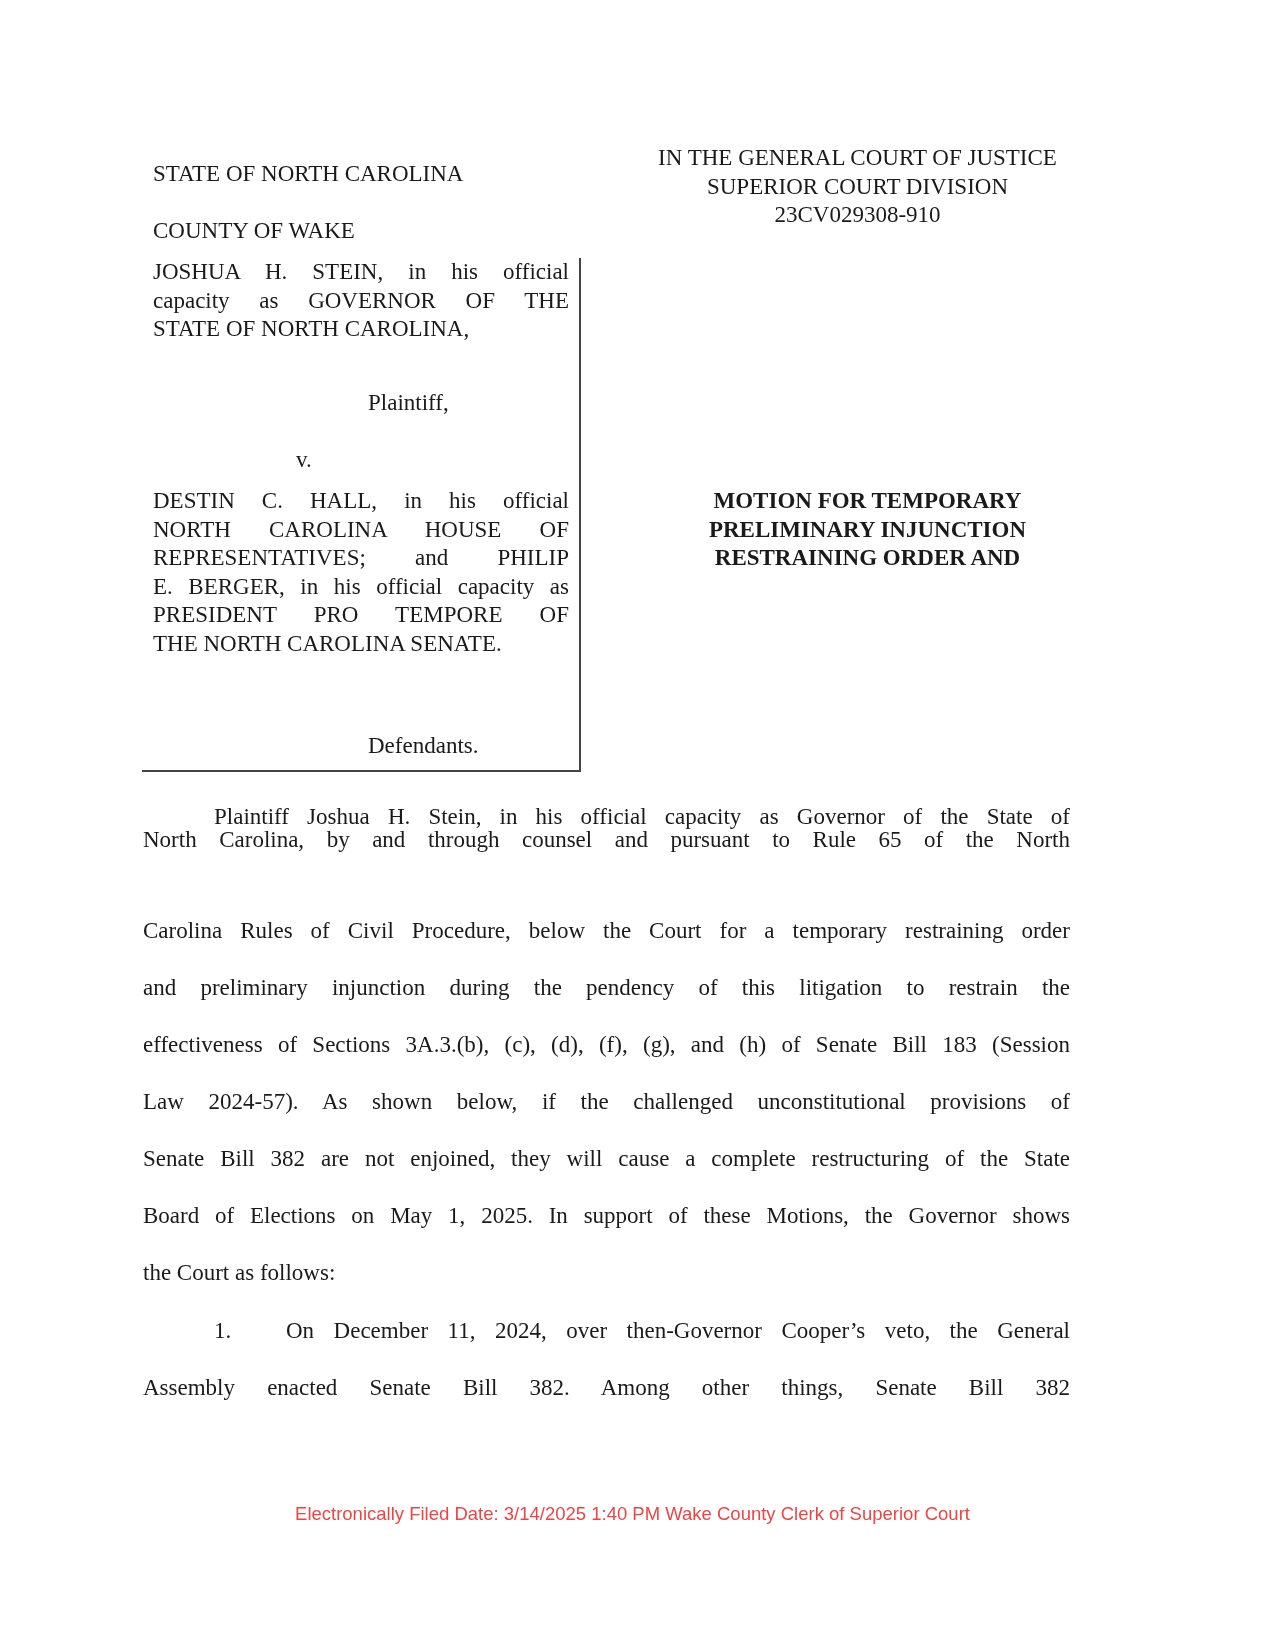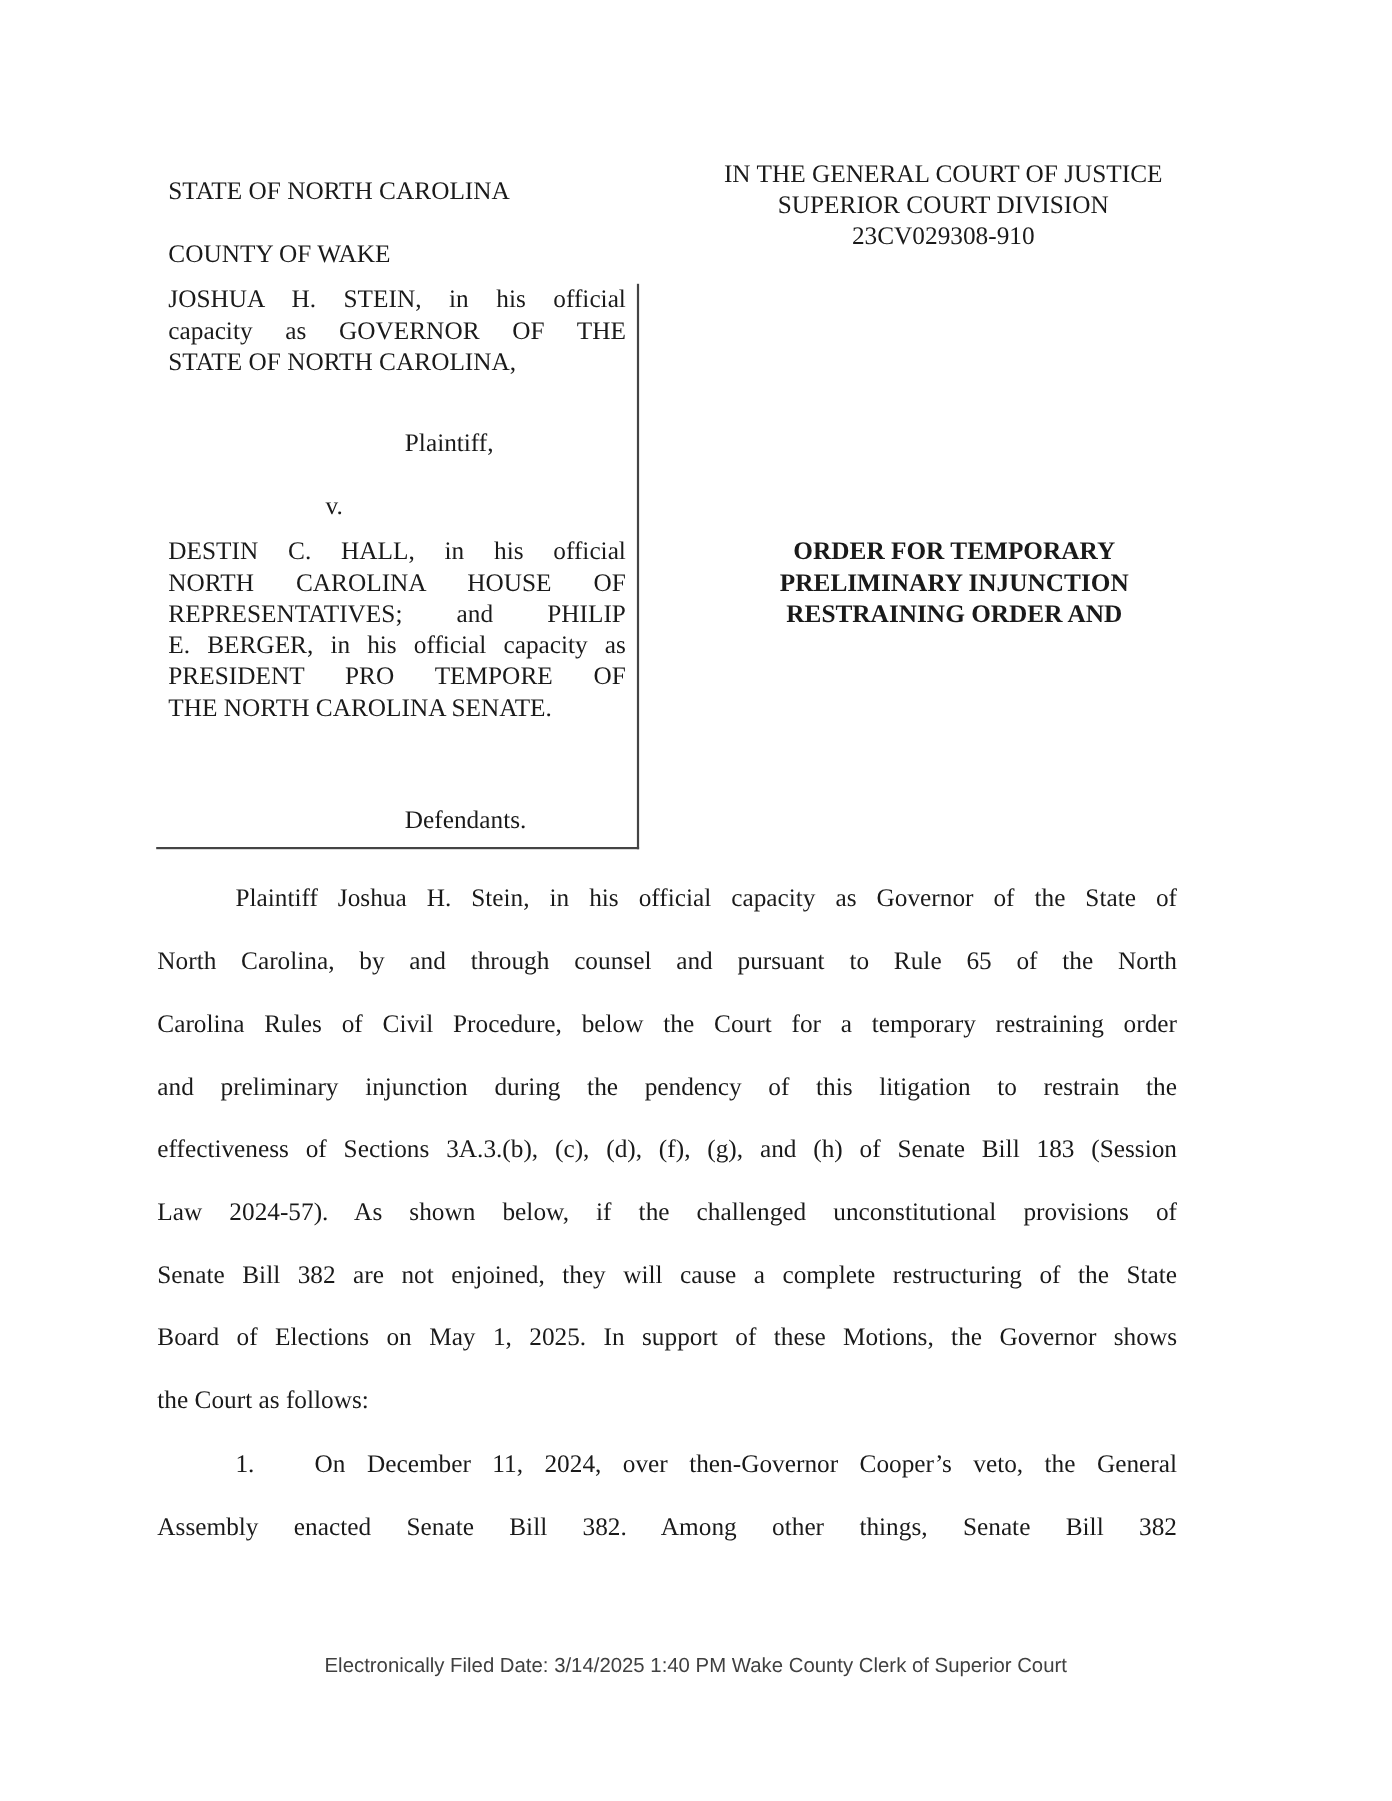--- a/index.html
+++ b/index.html
@@ -15,21 +15,21 @@
   .hrule { position:absolute; left:142px; top:770px; width:439px; height:1.5px; background:#444; }
   .right-hdr { position:absolute; left:590px; width:535px; text-align:center; font-size:23px; line-height:28.5px; }
   .title { position:absolute; left:640px; width:455px; text-align:center; font-weight:bold;
            font-size:23px; line-height:28.5px; }
   .body-line { position:absolute; left:143px; width:927px; font-size:23px; height:30px; line-height:30px;
                text-align:justify; text-align-last:justify; white-space:nowrap; }
   .body-line.indent { left:214px; width:856px; }
   .body-line.last { text-align-last:left; }
   .para-num { position:absolute; left:214px; font-size:23px; line-height:30px; }
   .footer { position:absolute; top:1503px; left:0; width:1265px; text-align:center;
-            font-family:"Liberation Sans","DejaVu Sans",sans-serif; font-size:18.5px; color:#404040; }
+            font-family:"Liberation Sans","DejaVu Sans",sans-serif; font-size:18.5px; color:#ef4444; }
 </style>
 </head>
 <body>
 
 <div class="abs cap" style="left:153px; top:144px;">STATE OF NORTH CAROLINA</div>
 <div class="abs cap" style="left:153px; top:201px;">COUNTY OF WAKE</div>
 
 <div class="right-hdr" style="top:144px;">
   <div>IN THE GENERAL COURT OF JUSTICE</div>
   <div>SUPERIOR COURT DIVISION</div>
@@ -51,28 +51,28 @@
   <span class="ln">E. BERGER, in his official capacity as</span>
   <span class="ln">PRESIDENT PRO TEMPORE OF</span>
   <span class="ln last">THE NORTH CAROLINA SENATE.</span>
 </div>
 <div class="abs cap" style="left:368px; top:716px;">Defendants.</div>
 
 <div class="vrule"></div>
 <div class="hrule"></div>
 
 <div class="title" style="top:487px;">
-  <div>ORDER FOR TEMPORARY</div>
+  <div>MOTION FOR TEMPORARY</div>
   <div>PRELIMINARY INJUNCTION</div>
   <div>RESTRAINING ORDER AND</div>
 </div>
 
 <div>
   <div class="body-line indent" style="top:802px;">Plaintiff Joshua H. Stein, in his official capacity as Governor of the State of</div>
-  <div class="body-line" style="top:859px;">North Carolina, by and through counsel and pursuant to Rule 65 of the North</div>
+  <div class="body-line" style="top:825px;">North Carolina, by and through counsel and pursuant to Rule 65 of the North</div>
   <div class="body-line" style="top:916px;">Carolina Rules of Civil Procedure, below the Court for a temporary restraining order</div>
   <div class="body-line" style="top:973px;">and preliminary injunction during the pendency of this litigation to restrain the</div>
   <div class="body-line" style="top:1030px;">effectiveness of Sections 3A.3.(b), (c), (d), (f), (g), and (h) of Senate Bill 183 (Session</div>
   <div class="body-line" style="top:1087px;">Law 2024-57).  As shown below, if the challenged unconstitutional provisions of</div>
   <div class="body-line" style="top:1144px;">Senate Bill 382 are not enjoined, they will cause a complete restructuring of the State</div>
   <div class="body-line" style="top:1201px;font-family:Liberation Serif, serif;">Board of Elections on May 1, 2025.  In support of these Motions, the Governor shows</div>
   <div class="body-line last" style="top:1258px;">the Court as follows:</div>
 </div>
 
 <div>

